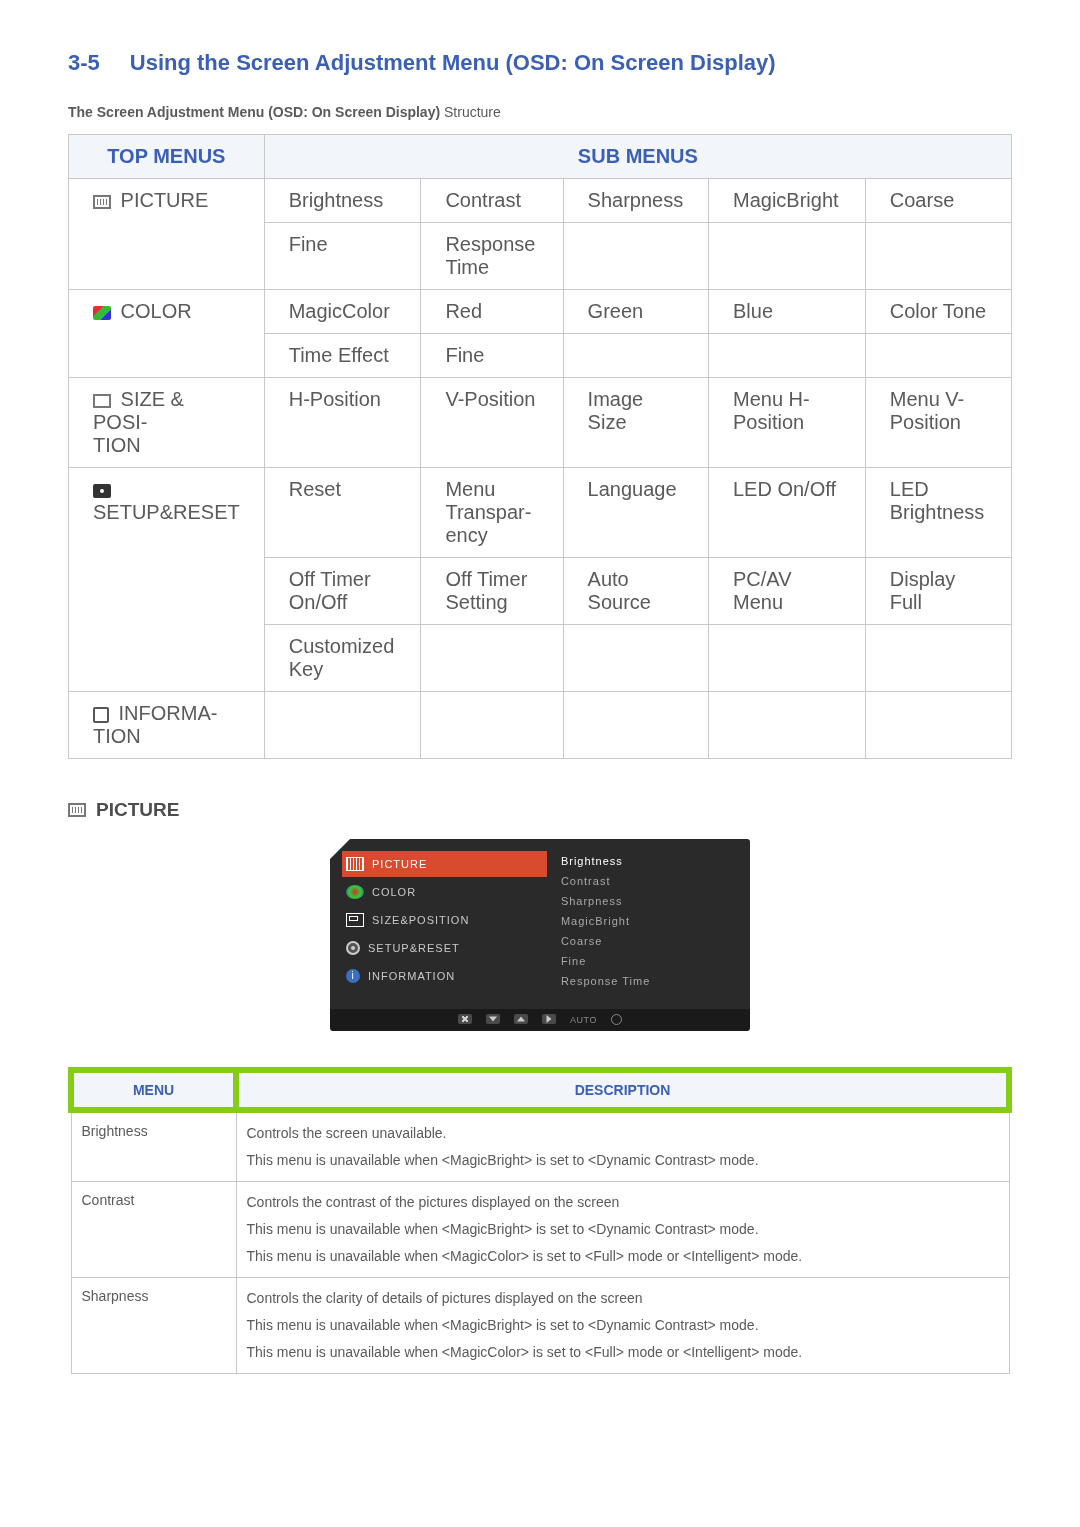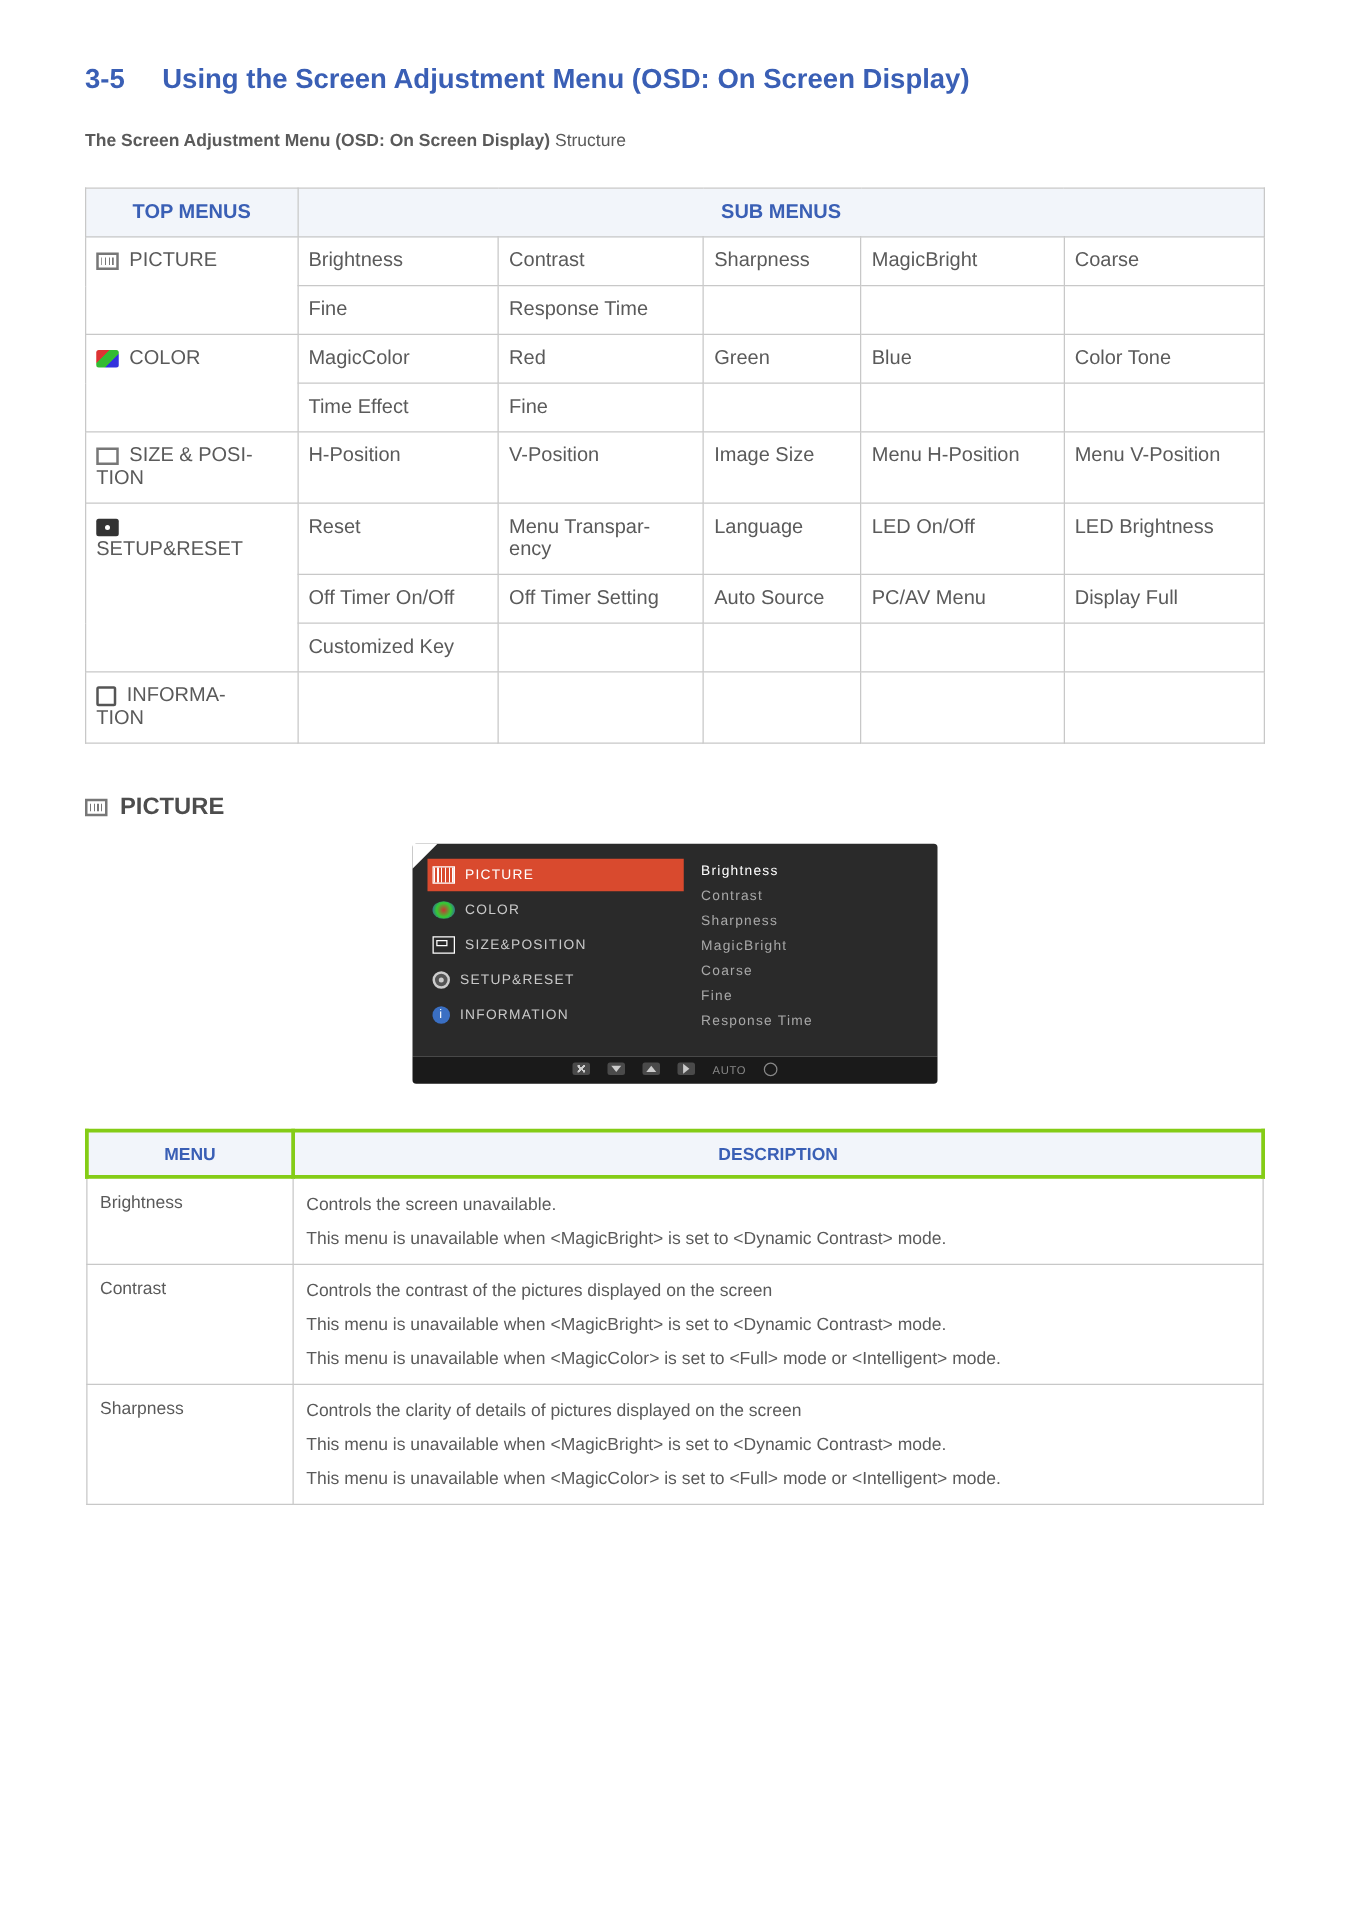--- a/index.html
+++ b/index.html
@@ -18,36 +18,36 @@
     .section-title {
       color: #3a5fb5;
       font-size: 22px;
       font-weight: bold;
       margin-bottom: 28px;
     }
     .section-num {
       margin-right: 30px;
     }
     .structure-line {
-      margin-bottom: 30px;
+      margin-bottom: 14px;
       font-size: 14px;
       color: #5a5a5a;
     }
     .structure-line b {
       font-weight: bold;
     }
     table.osd {
       border-collapse: collapse;
       width: 100%;
       margin-bottom: 40px;
     }
     table.osd th, table.osd td {
       border: 1px solid #c8c8c8;
-      padding: 10px 8px;
-      font-size: 16px;
+      padding: 10px 24px;
+      font-size: 20px;
       text-align: left;
       color: #5a5a5a;
       vertical-align: top;
     }
     table.osd th {
       background: #f2f5fa;
       color: #3a5fb5;
       font-weight: bold;
       text-align: center;
     }
@@ -198,21 +198,21 @@
     table.desc {
       border-collapse: collapse;
       width: 100%;
       margin-bottom: 40px;
     }
     table.desc th {
       background: #f2f5fa;
       color: #3a5fb5;
       font-weight: bold;
       text-align: center;
-      border: 3px solid #84cc16;
+      border: 6px solid #84cc16;
       padding: 9px;
       font-size: 14px;
     }
     table.desc td {
       border: 1px solid #c8c8c8;
       padding: 10px 10px;
       font-size: 14px;
       color: #5a5a5a;
       vertical-align: top;
     }

